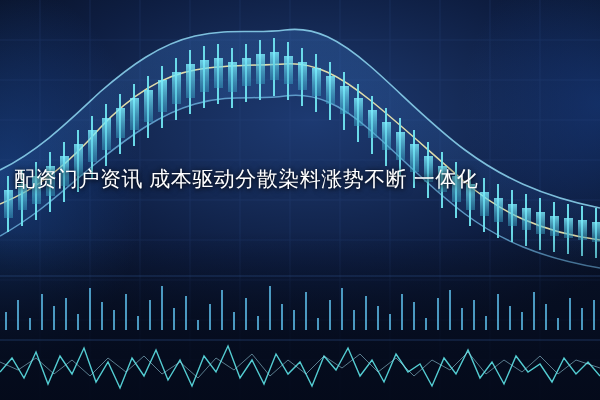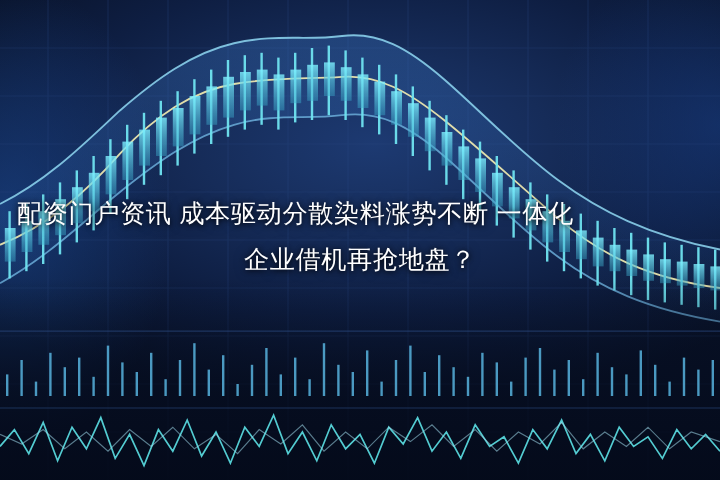--- a/index.html
+++ b/index.html
@@ -298,16 +298,15 @@
       <line x1="582" y1="330" x2="582" y2="308"></line>
         <line x1="594" y1="330" x2="594" y2="300"></line>
     </g>
 
     <path fill="none" stroke="#5ce1e6" stroke-width="1.4" opacity="0.9" d="M0,372 L12,358 L24,378 L36,352 L48,384 L60,356 L72,374 L84,348 L96,382 L108,362 L120,388 L132,358 L144,376 L156,350 L168,380 L180,360 L192,386 L204,356 L216,372 L228,346 L240,378 L252,360 L264,384 L276,354 L288,374 L300,362 L312,386 L324,356 L336,370 L348,348 L360,376 L372,360 L384,382 L396,354 L408,372 L420,364 L432,386 L444,358 L456,374 L468,350 L480,378 L492,362 L504,384 L516,356 L528,372 L540,364 L552,382 L564,358 L576,374 L588,362 L600,376"></path>
     <path fill="none" stroke="#9fd9ea" stroke-width="1" opacity="0.55" d="M0,362 L18,370 L36,358 L54,374 L72,360 L90,376 L108,358 L126,372 L144,356 L162,374 L180,362 L198,378 L216,358 L234,370 L252,354 L270,376 L288,360 L306,374 L324,356 L342,368 L360,354 L378,372 L396,358 L414,376 L432,360 L450,370 L468,352 L486,374 L504,360 L522,372 L540,356 L558,374 L576,360 L600,368"></path>
   </svg>
 
   <div class="headline">
     <span class="line line1">配资门户资讯 成本驱动分散染料涨势不断 一体化</span>
-    <span class="line line2">企业借机再抢地盘？</span>
   </div>
 
 </div>
 
 </body></html>

